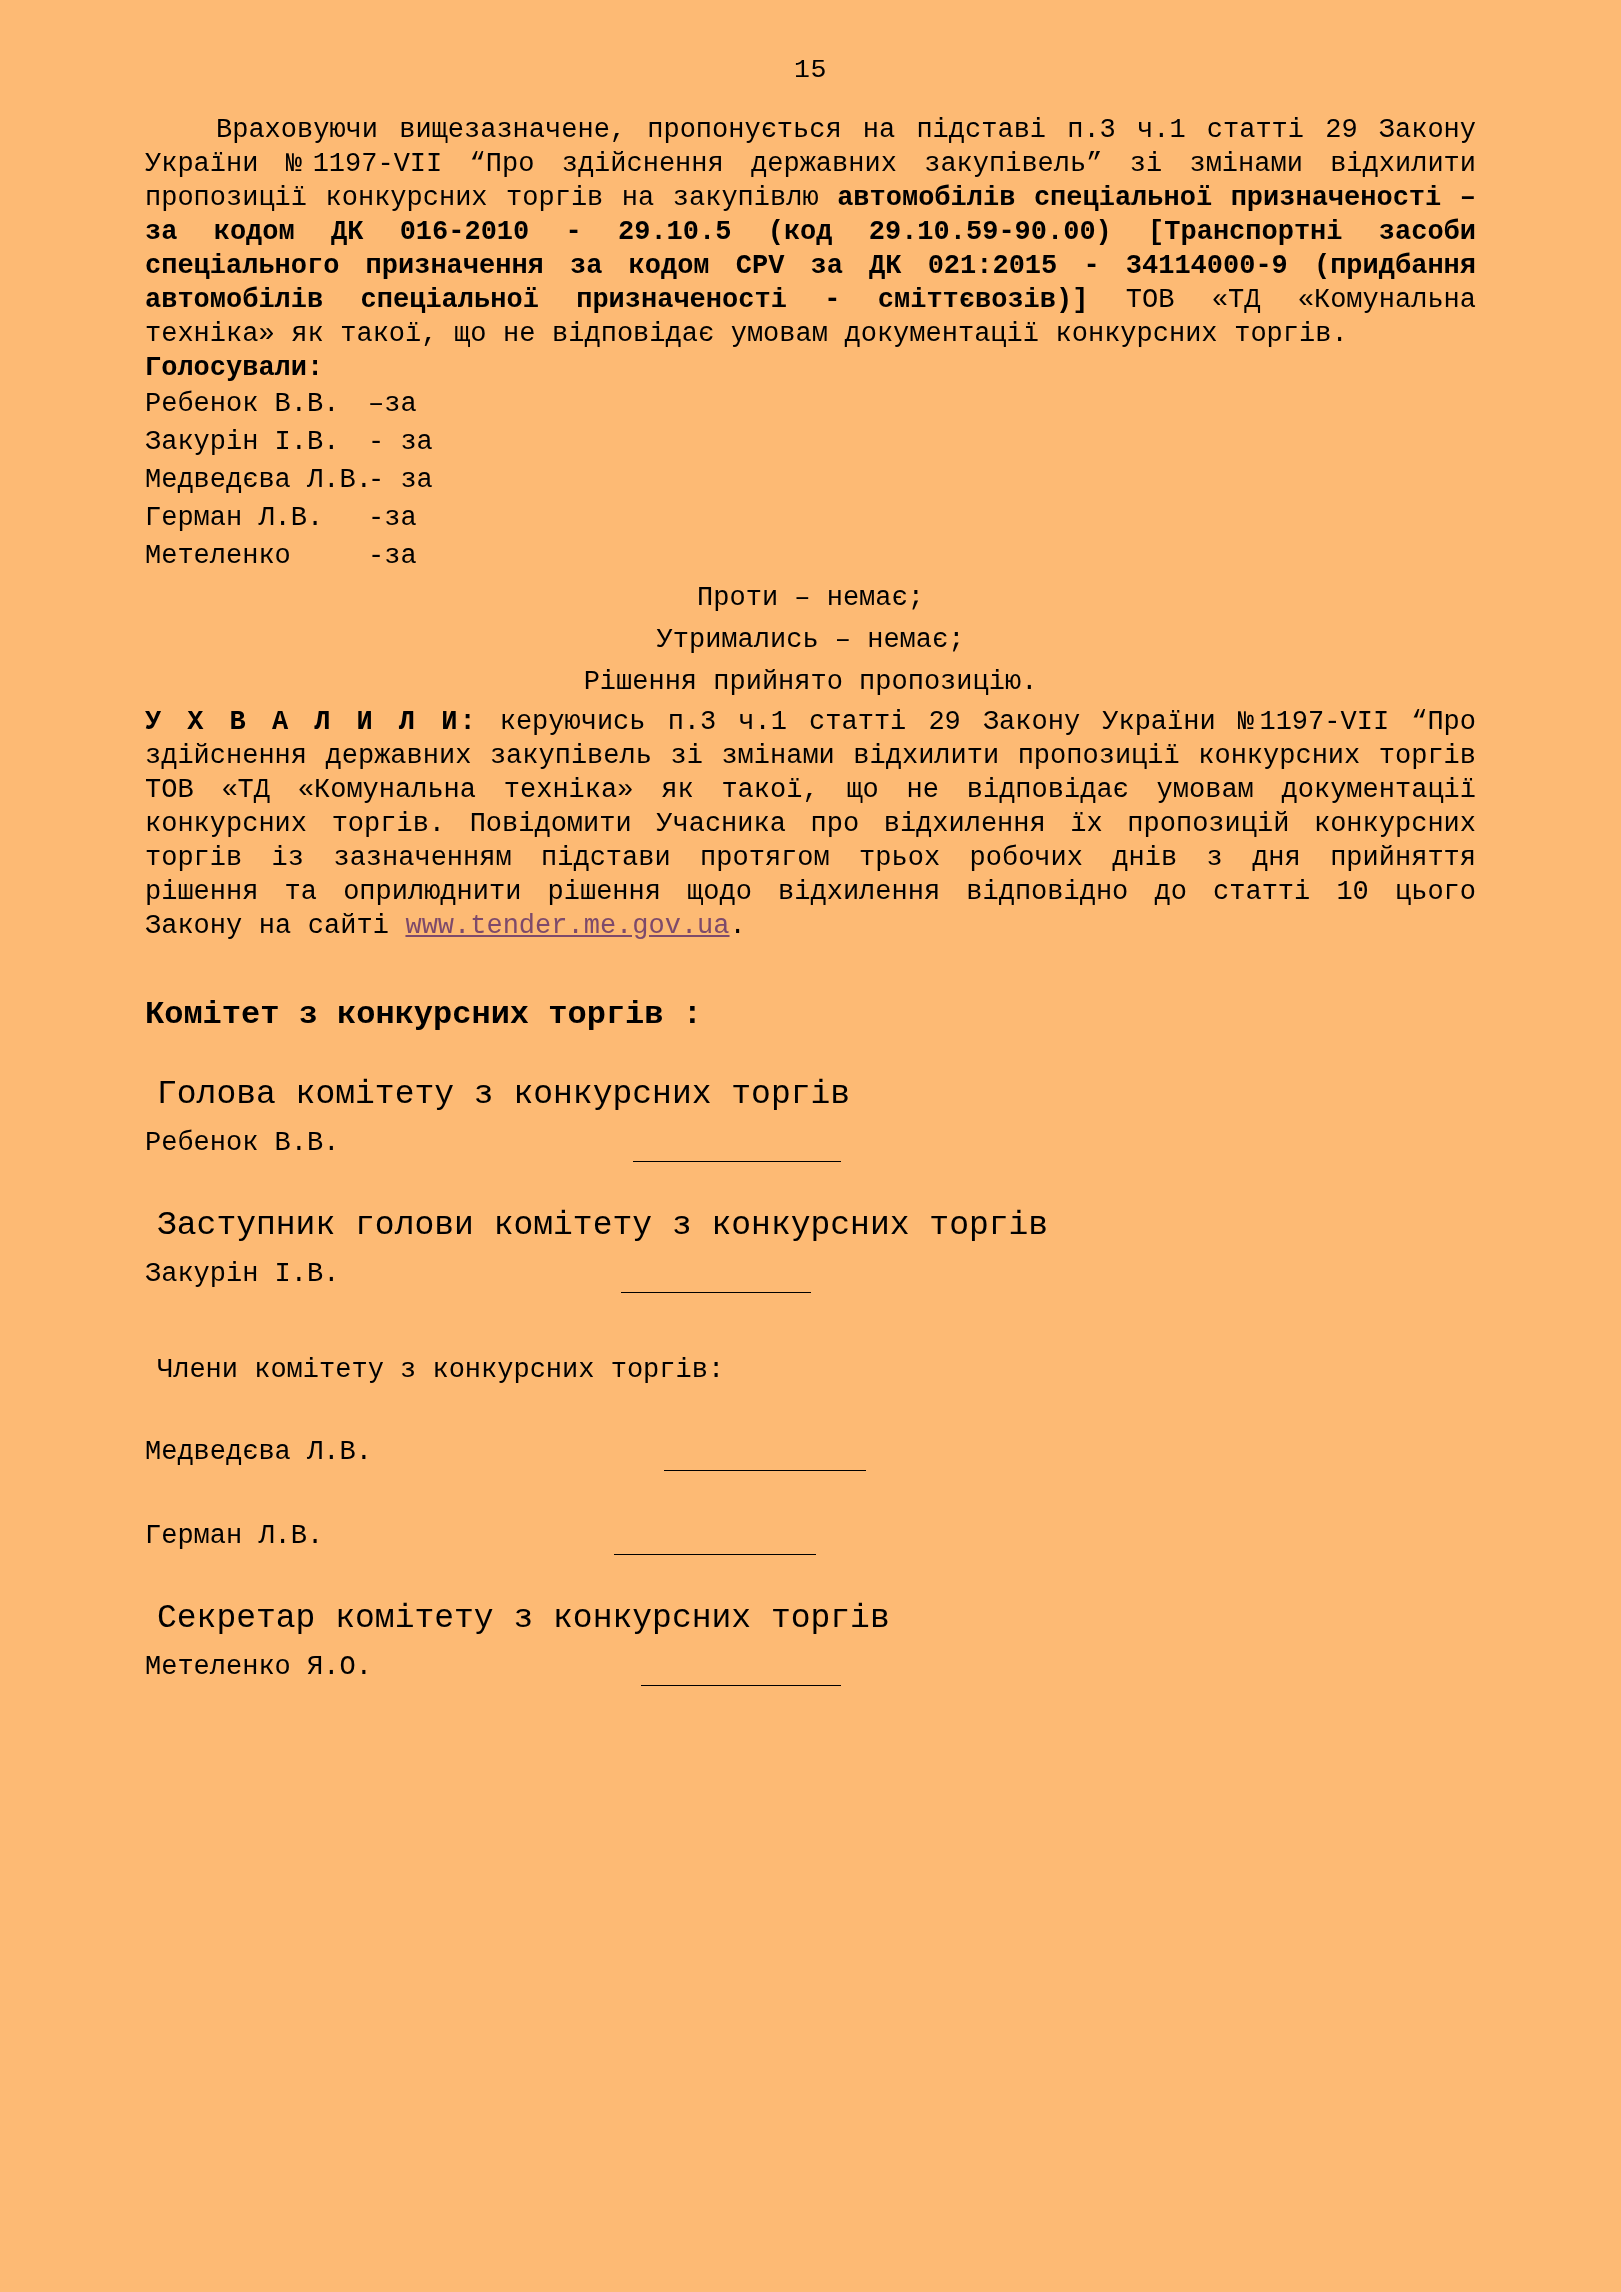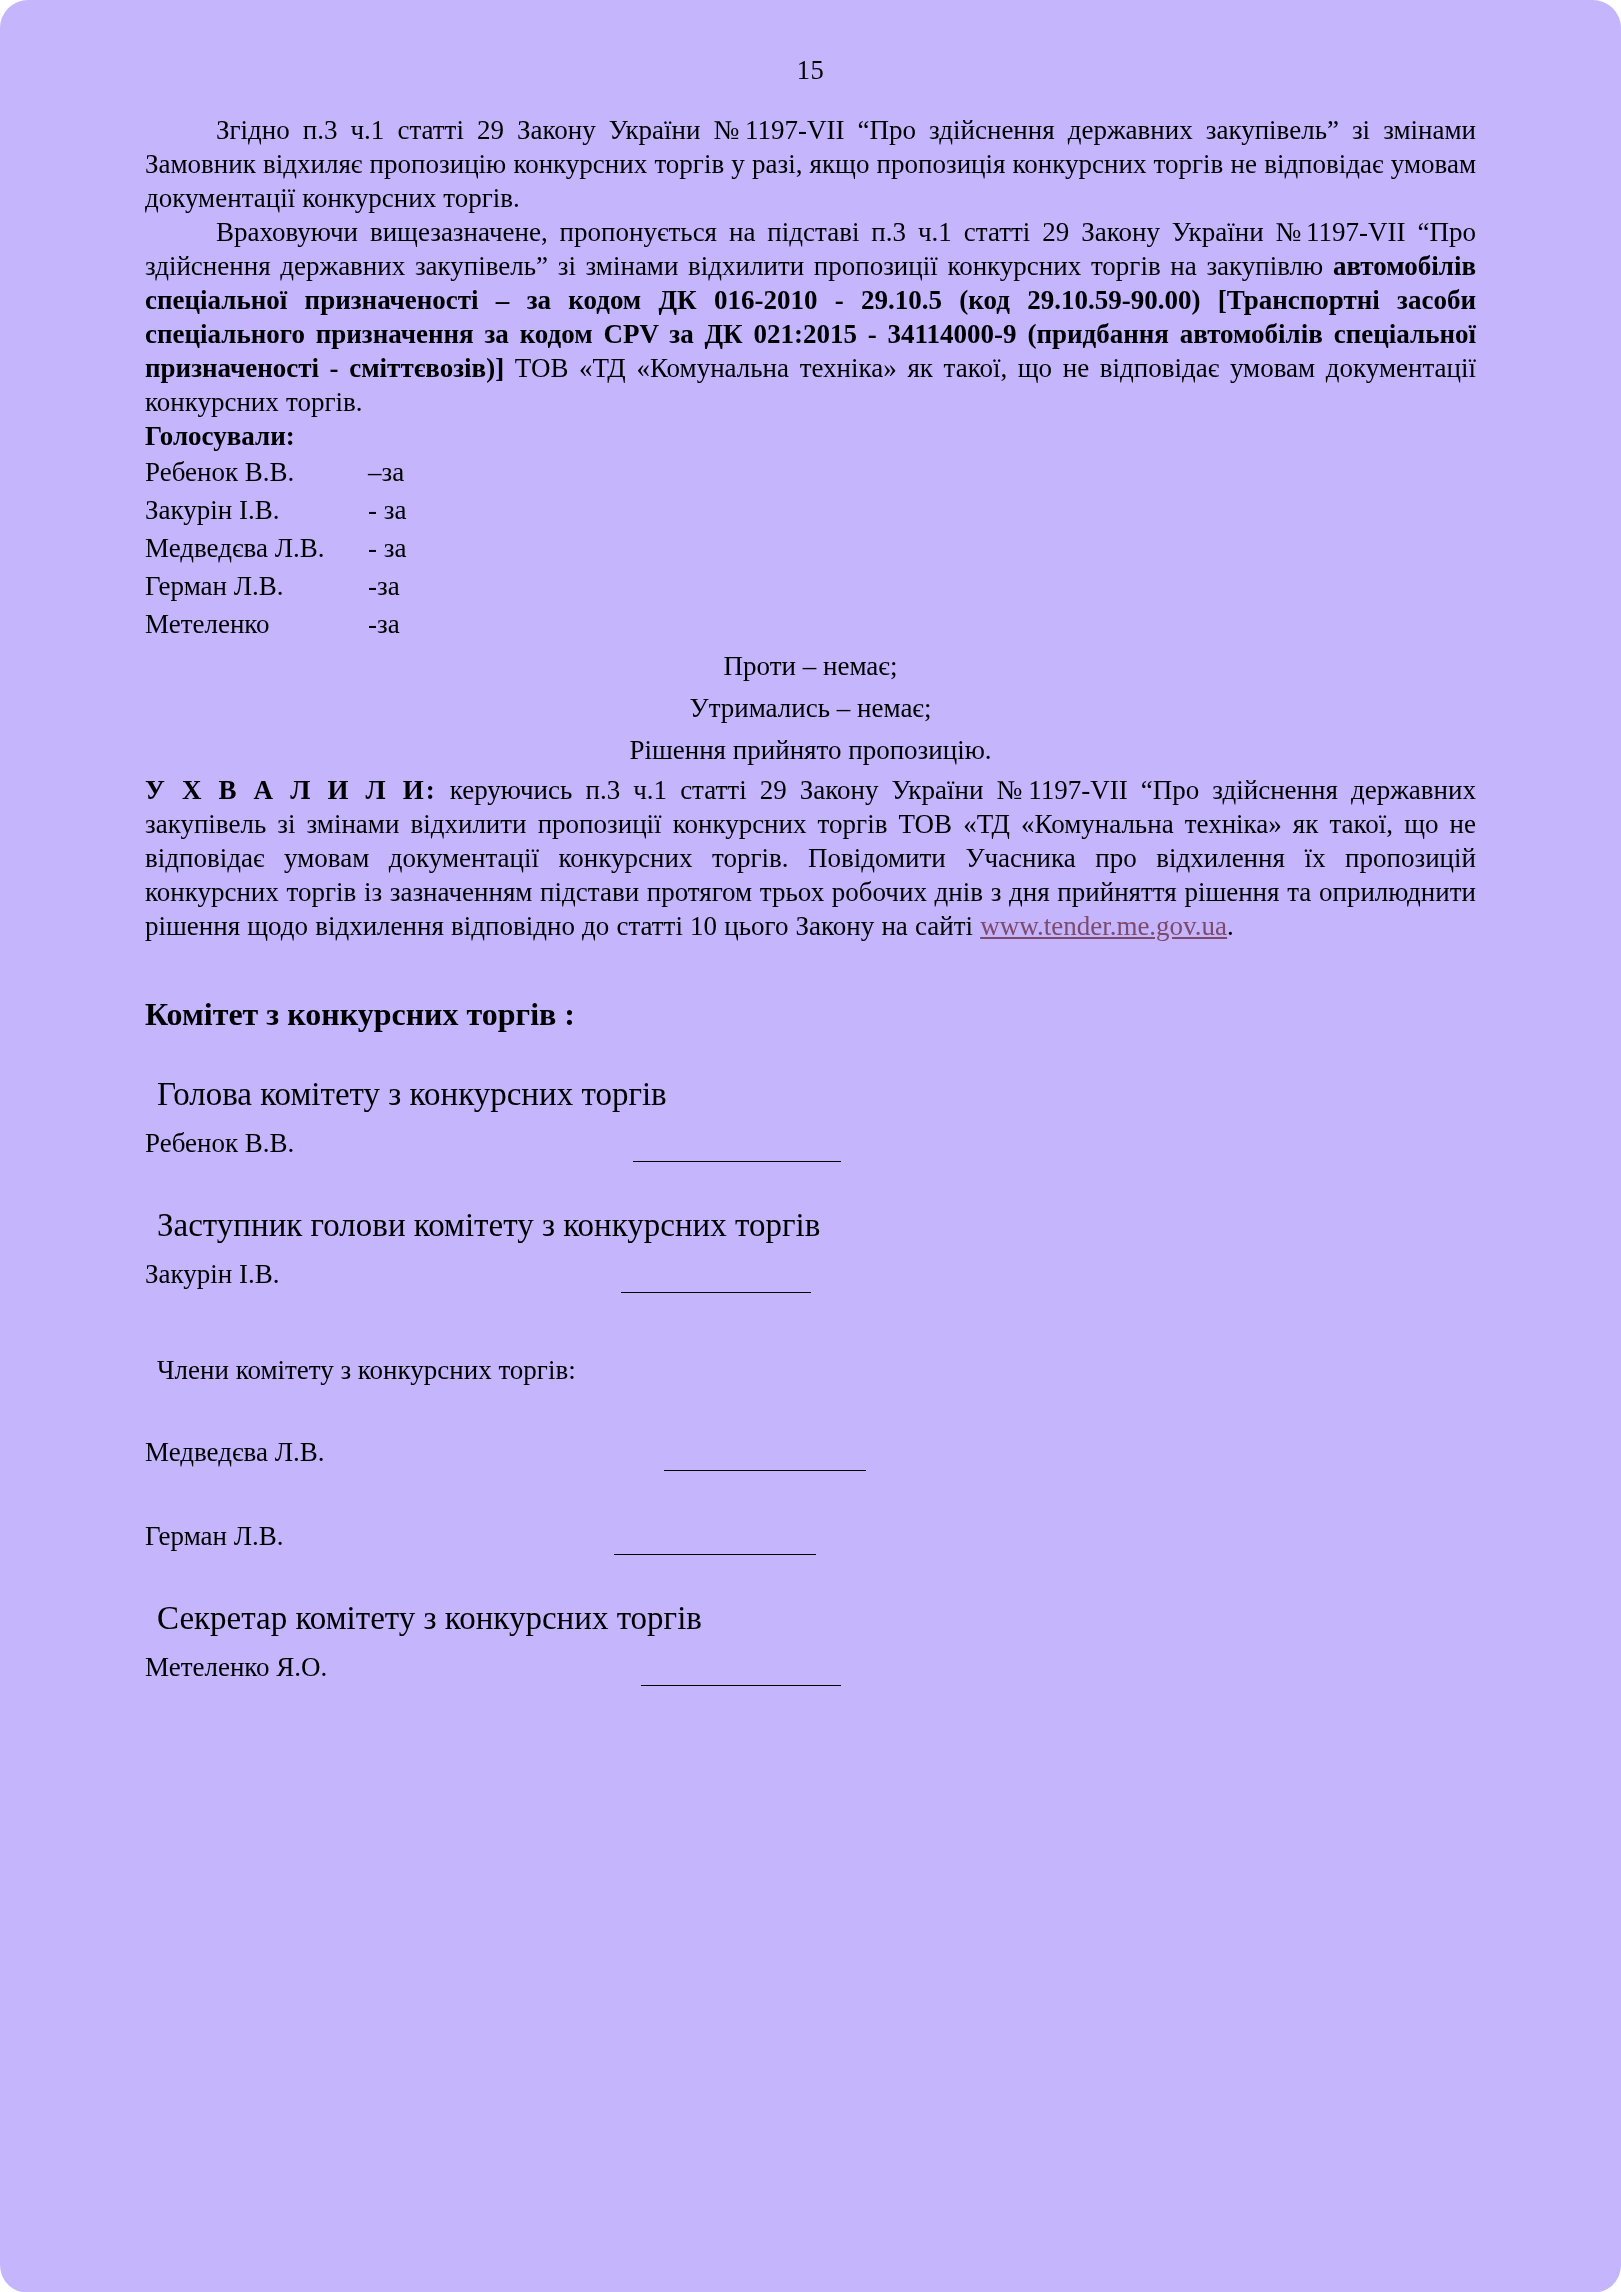--- a/index.html
+++ b/index.html
@@ -4,26 +4,25 @@
 <style>
   html, body {
     margin: 0;
     padding: 0;
     background: #ffffff;
   }
   .page {
     width: 1621px;
     height: 2293px;
     position: relative;
-    background: #c4b5fd;
+    background: #fdba74;
     margin: 0 auto;
     box-sizing: border-box;
-    font-family: Liberation Serif, serif;
+    font-family: Liberation Mono, monospace;
     color: #000000;
-    border-radius: 28px;
   }
   .content {
     position: absolute;
     left: 145px;
     top: 0;
     width: 1331px;
   }
   .page-number {
     text-align: center;
     font-size: 26.5px;
@@ -120,21 +119,20 @@
 </head>
 <body>
 
 <div class="page">
   <div class="content">
 
     <div class="page-number">15</div>
 
     <div class="body-block">
 
-      <p class="para"><span>Згідно п.3 ч.1 статті 29 Закону України №1197-VII “Про здійснення державних закупівель” зі змінами Замовник  відхиляє пропозицію конкурсних торгів  у разі, якщо пропозиція конкурсних торгів не відповідає умовам документації конкурсних торгів.</span></p>
 
       <p class="para"><span>Враховуючи вищезазначене, пропонується на підставі п.3 ч.1  статті 29 Закону України №1197-VII “Про здійснення державних закупівель” зі змінами відхилити пропозиції конкурсних торгів на закупівлю </span><span class="b">автомобілів спеціальної призначеності – за кодом ДК 016-2010 - 29.10.5 (код 29.10.59-90.00) [Транспортні засоби спеціального призначення за кодом CPV за ДК 021:2015 - 34114000-9 (придбання автомобілів спеціальної призначеності - сміттєвозів)]</span><span>  ТОВ «ТД «Комунальна техніка»  як такої, що не відповідає умовам документації конкурсних торгів.</span></p>
 
       <p class="voting-head">Голосували:</p>
 
       <p class="vote-line"><span style="display:inline-block;width:223px">Ребенок В.В.</span><span>–за</span></p>
 
       <p class="vote-line"><span style="display:inline-block;width:223px">Закурін І.В.</span><span>- за</span></p>
 
       <p class="vote-line"><span style="display:inline-block;width:223px">Медведєва Л.В.</span><span>- за</span></p>

